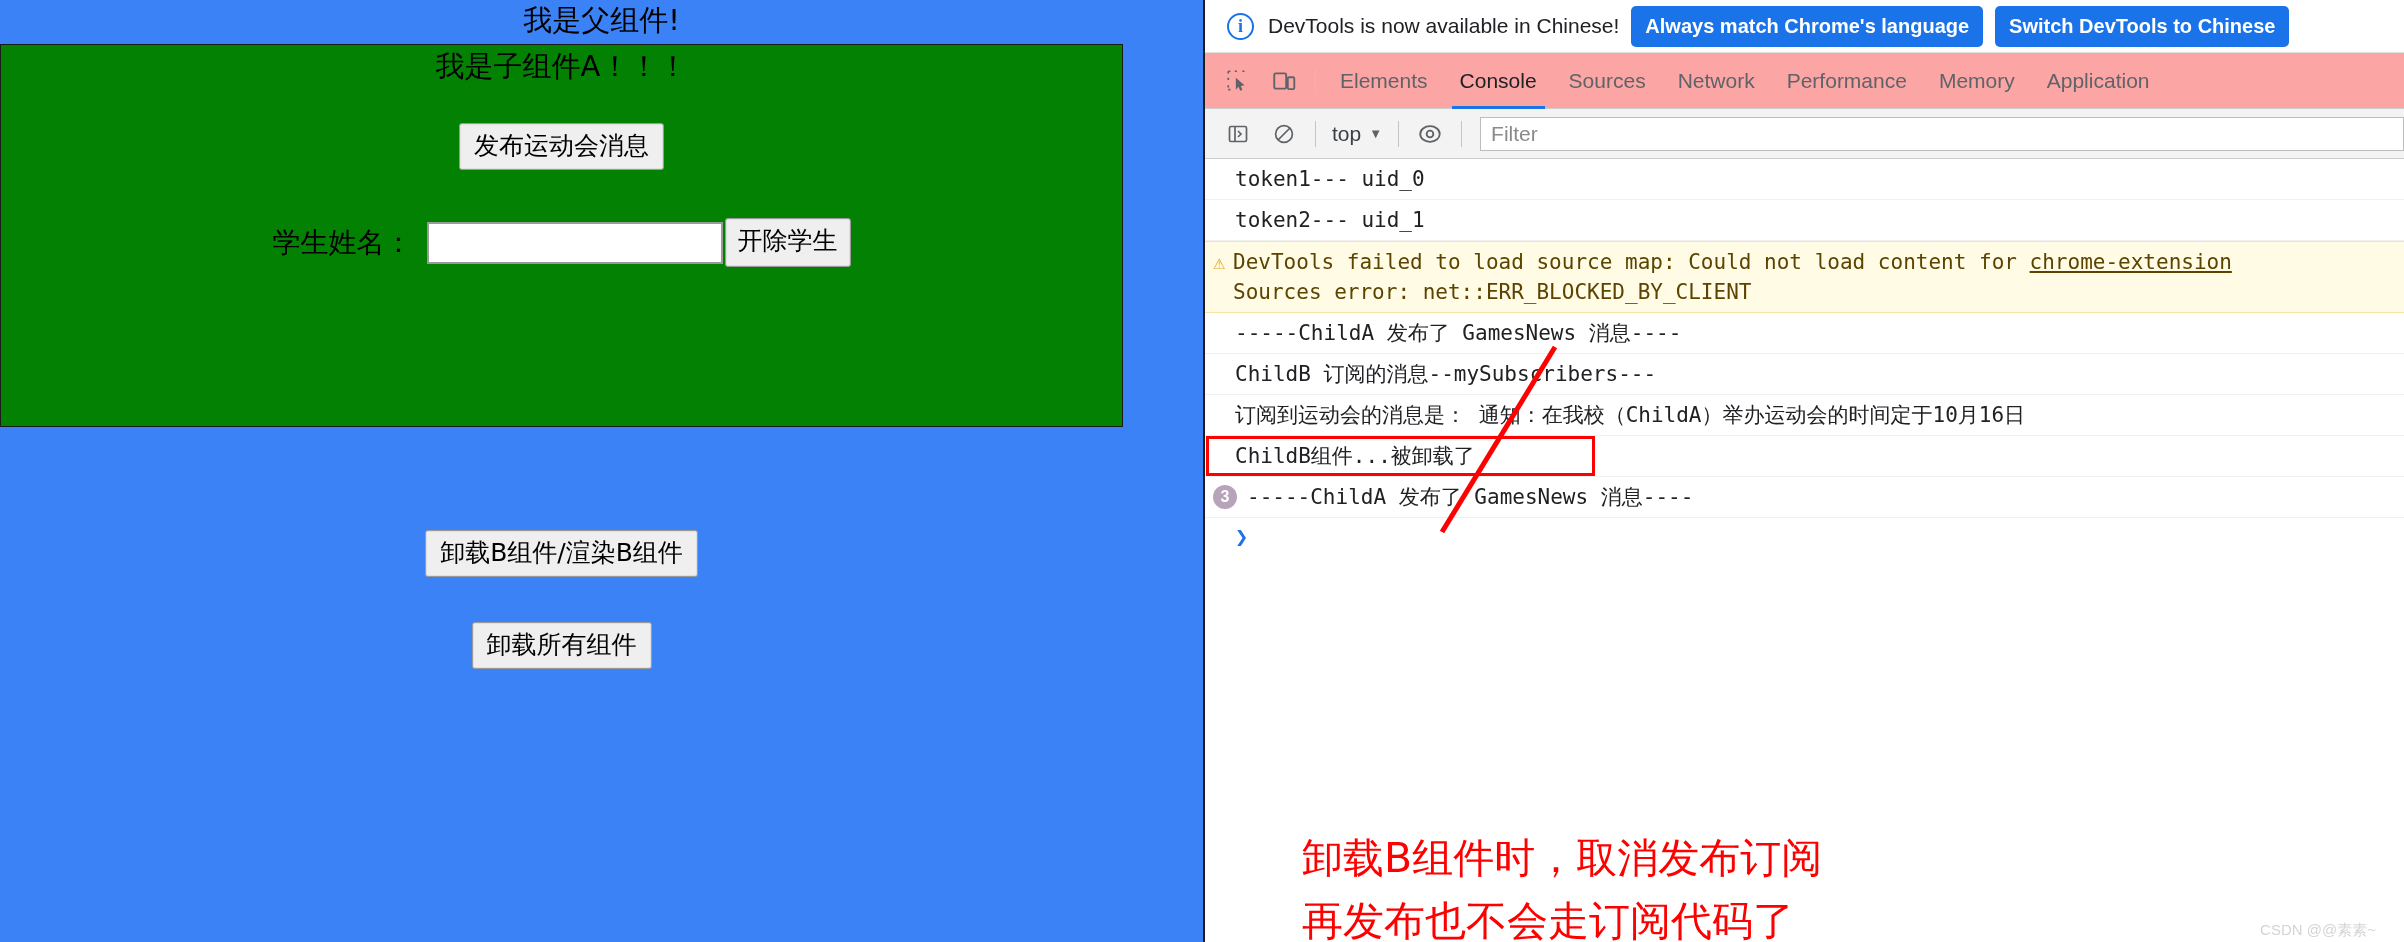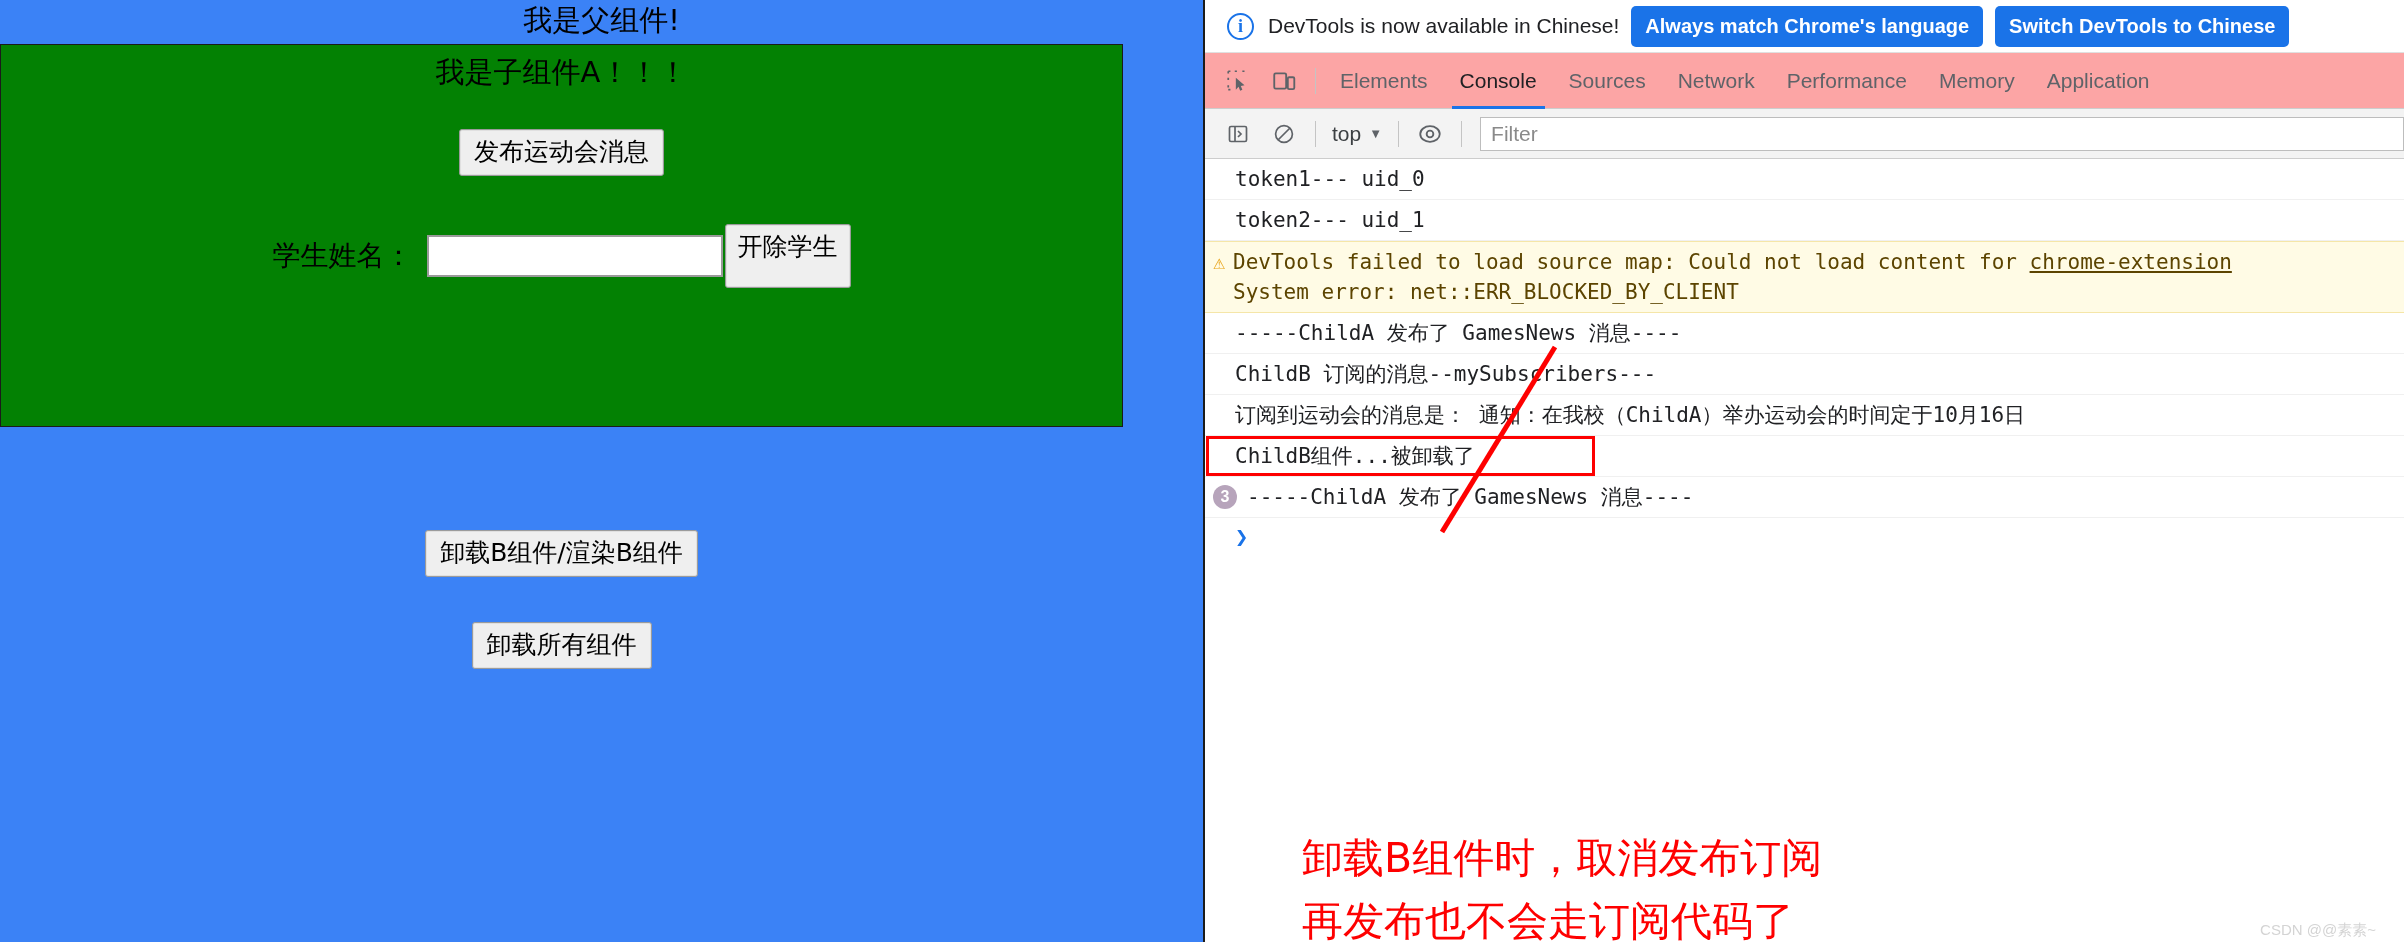--- a/index.html
+++ b/index.html
@@ -32,21 +32,21 @@
     position: absolute;
     left: 0; top: 44px;
     width: 1123px; height: 383px;
     background: #038103;
     border: 1px solid #1b1b1b;
   }
   .child-a-title {
     text-align: center;
     font-size: 29px;
     color: #000;
-    margin-top: 8px;
+    margin-top: 2px;
     line-height: 38px;
     font-family: "DejaVu Sans", "Liberation Sans", sans-serif;
   }
   .child-a-data {
     text-align: center;
     font-size: 29px;
     color: #000;
     margin-top: 38px;
     line-height: 38px;
     font-family: "DejaVu Sans", "Liberation Sans", sans-serif;
@@ -71,21 +71,21 @@
     font-family: "DejaVu Sans", "Liberation Sans", sans-serif;
   }
   #student-name-input {
     width: 296px; height: 42px;
     border: 2px solid #9a9a9a;
     background: #fff;
     font-size: 22px;
     padding: 2px 6px;
     font-family: "DejaVu Sans", "Liberation Sans", sans-serif;
   }
-  #expel-btn { margin-left: 2px; padding: 9px 12px 28px; font-size: 25px; }
+  #expel-btn { margin-left: 2px; padding: 9px 12px 13px; font-size: 25px; }
 
   #unload-b-row { position: absolute; left: 0; top: 530px; width: 1123px; }
   #unload-all-row { position: absolute; left: 0; top: 622px; width: 1123px; }
 
   
   #devtools {
     width: 1199px; height: 942px;
     background: #ffffff;
     position: relative;
     overflow: hidden;
@@ -333,21 +333,21 @@
     </div>
 
     <div id="console-body">
 
       <div class="log-row">token1--- uid_0</div>
 
       <div class="log-row">token2--- uid_1</div>
 
       <div class="log-row warn">
         <span class="warn-icon">⚠</span>
-        <span><span>DevTools failed to load source map: Could not load content for </span><span class="warn-link">chrome-extension</span><br><span>System error: net::ERR_BLOCKED_BY_CLIENT</span></span>
+        <span><span>DevTools failed to load source map: Could not load content for </span><span class="warn-link">chrome-extension</span><br><span>Sources error: net::ERR_BLOCKED_BY_CLIENT</span></span>
       </div>
 
       <div class="log-row">-----ChildA 发布了 GamesNews 消息----</div>
 
       <div class="log-row">ChildB 订阅的消息--mySubscribers---</div>
 
       <div class="log-row">订阅到运动会的消息是： 通知：在我校（ChildA）举办运动会的时间定于10月16日</div>
 
       <div class="log-row" style="position:relative">
         <span>ChildB组件...被卸载了</span>

